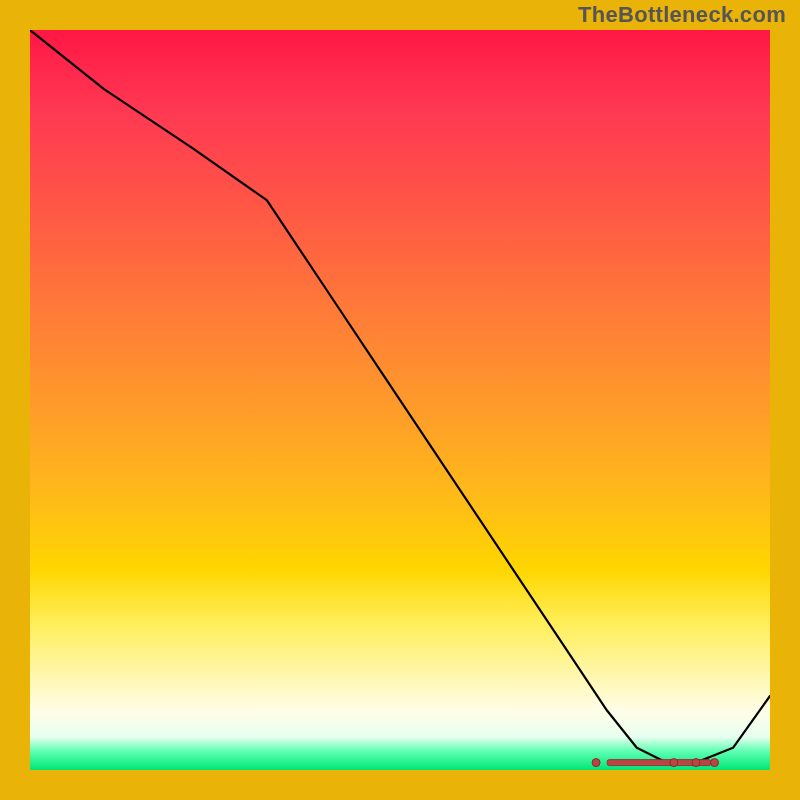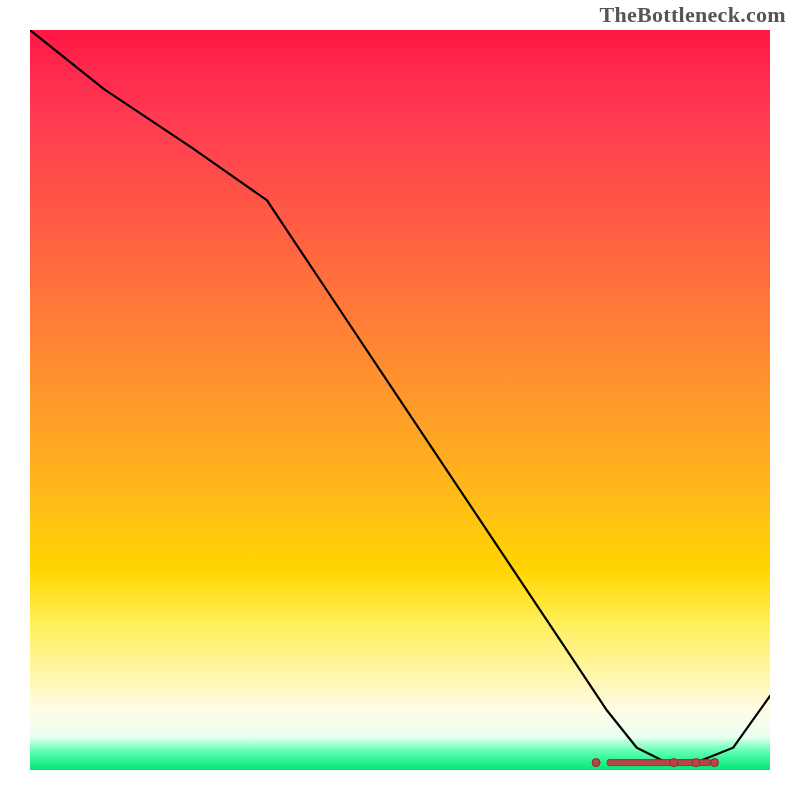--- a/index.html
+++ b/index.html
@@ -8,22 +8,21 @@
     width: 800px;
     height: 800px;
     background: #000;
     overflow: hidden;
     font-family: Arial, Helvetica, sans-serif;
   }
   .frame {
     position: relative;
     width: 800px;
     height: 800px;
-    background: #ffffff;
-    font-family: Liberation Serif, serif;
+    background: #eab308;
   }
   .watermark {
     position: absolute;
     top: 2px;
     right: 14px;
     color: #555;
     font-size: 22px;
     font-weight: 600;
     letter-spacing: 0.3px;
     user-select: none;

